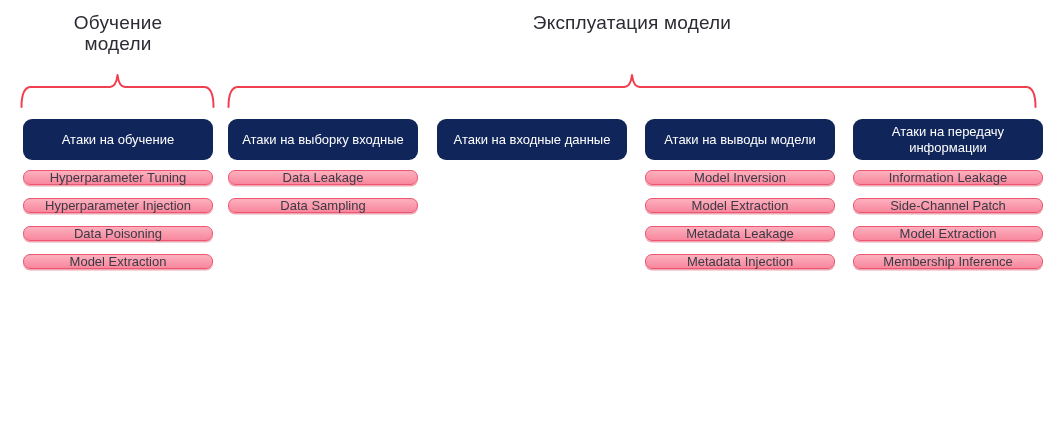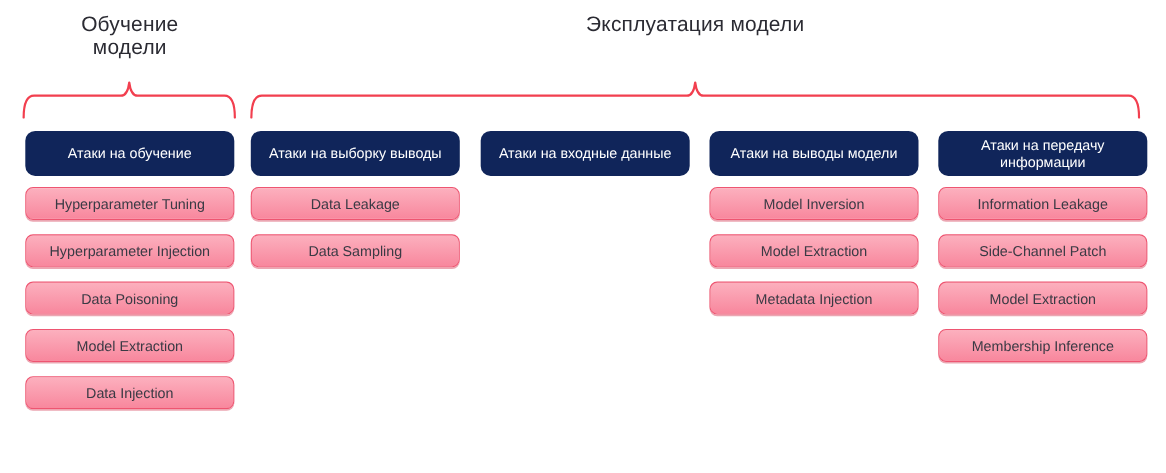--- a/index.html
+++ b/index.html
@@ -62,21 +62,21 @@
     line-height:16px;
     padding:0 10px;
   }
   .items{
     margin-top:10px;
     display:flex;
     flex-direction:column;
     gap:13px;
   }
   .item{
-    height:30px;
+    height:15px;
     border-radius:7px;
     border:1.5px solid var(--item-border);
     background:linear-gradient(to bottom, var(--item-bg-top), var(--item-bg-bottom));
     box-shadow:0 1.5px 0 rgba(211,58,85,0.45);
     color:var(--item-text);
     font-size:13px;
     display:flex;
     align-items:center;
     justify-content:center;
     text-align:center;
@@ -100,41 +100,41 @@
     <path d="M1.5,37 Q1.5,17 11,17 L397.5,17 Q403.5,17 405,5 Q406.5,17 412.5,17 L799,17 Q808.5,17 808.5,37"></path>
   </svg>
 
   <div class="column" style="left:23px">
     <div class="header">Атаки на обучение</div>
     <div class="items">
       <div class="item">Hyperparameter Tuning</div>
       <div class="item">Hyperparameter Injection</div>
       <div class="item">Data Poisoning</div>
       <div class="item">Model Extraction</div>
-      <div class="item">Data Injection</div>
     </div>
   </div>
 
   <div class="column" style="left:228px">
-    <div class="header">Атаки на выборку выводы</div>
+    <div class="header">Атаки на выборку входные</div>
     <div class="items">
       <div class="item">Data Leakage</div>
       <div class="item">Data Sampling</div>
     </div>
   </div>
 
   <div class="column" style="left:437px">
     <div class="header">Атаки на входные данные</div>
   </div>
 
   <div class="column" style="left:645px">
     <div class="header">Атаки на выводы модели</div>
     <div class="items">
       <div class="item">Model Inversion</div>
       <div class="item">Model Extraction</div>
+      <div class="item">Metadata Leakage</div>
       <div class="item">Metadata Injection</div>
     </div>
   </div>
 
   <div class="column" style="left:853px">
     <div class="header">Атаки на передачу информации</div>
     <div class="items">
       <div class="item">Information Leakage</div>
       <div class="item">Side-Channel Patch</div>
       <div class="item">Model Extraction</div>

